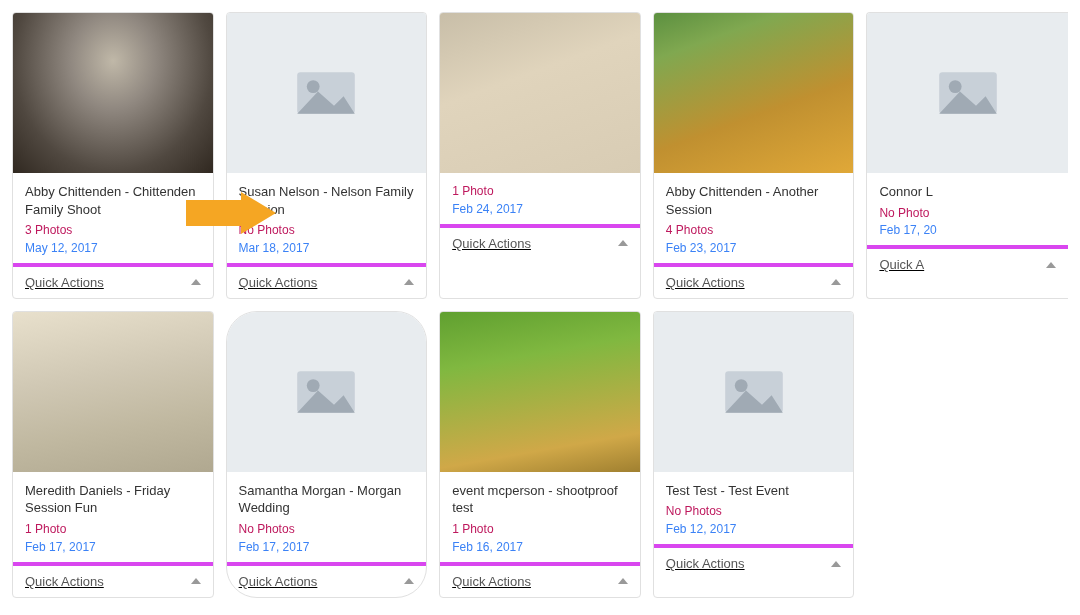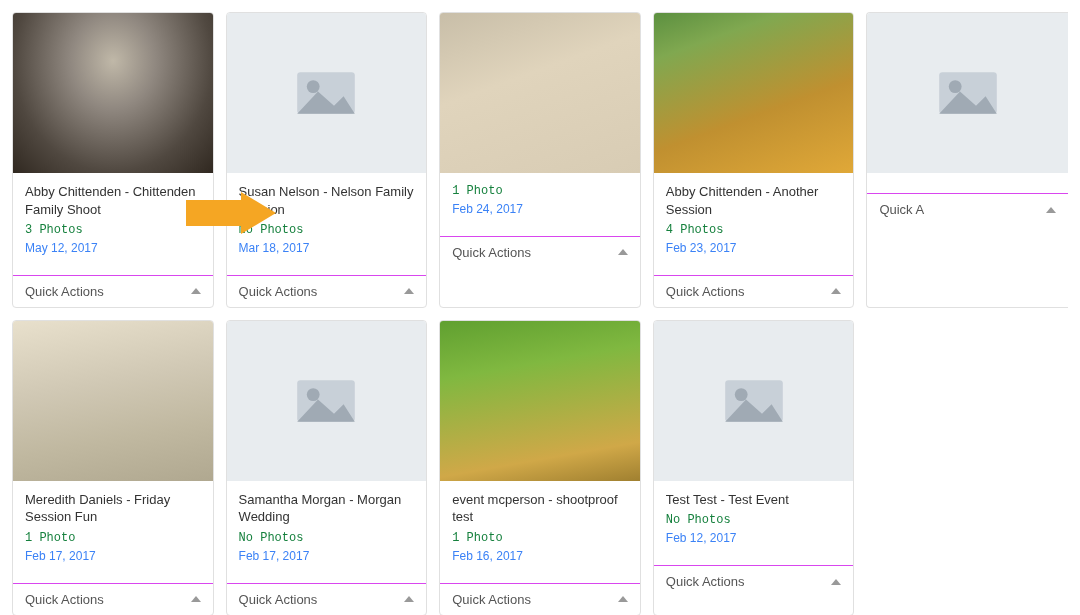--- a/index.html
+++ b/index.html
@@ -39,37 +39,37 @@
     }
     .card-title {
       font-size: 13px;
       font-weight: 500;
       color: #333;
       line-height: 1.35;
       margin-bottom: 4px;
     }
     .card-meta {
       font-size: 12px;
-      color: #15803d;
+      color: #be185d;
       line-height: 1.4;
-      font-family: Liberation Mono, monospace;
     }
     .card-date {
       font-size: 12px;
       color: #3b82f6;
       margin-top: 2px;
     }
     .quick-actions {
       display: flex;
       align-items: center;
       justify-content: space-between;
       padding: 8px 12px;
-      margin-top: 20px;
-      border-top: 1px solid #d946ef;
+      margin-top: 8px;
+      border-top: 4px solid #d946ef;
       cursor: pointer;
+      text-decoration: underline;
     }
     .quick-actions-label {
       font-size: 13px;
       color: #555;
     }
     .chevron-up {
       width: 0;
       height: 0;
       border-left: 5px solid transparent;
       border-right: 5px solid transparent;
@@ -163,38 +163,43 @@
     </div>
   </div>
       <div class="card" style="overflow: hidden; border-right: none; border-radius: 4px 0px 0px 4px;">
     <div class="card-image-placeholder">
       <svg class="placeholder-icon" viewBox="0 0 80 60" xmlns="http://www.w3.org/2000/svg">
         <rect x="4" y="4" width="72" height="52" rx="4" ry="4" fill="#c8d0d8" stroke="none"></rect>
         <circle cx="24" cy="22" r="8" fill="#a0aab4"></circle>
         <polygon points="4,56 30,28 50,46 62,34 76,56" fill="#a0aab4"></polygon>
       </svg>
     </div>
+    <div class="card-body">
+      <div class="card-title">Connor L</div>
+      <div class="card-meta">No Photo</div>
+      <div class="card-date">Feb 17, 20</div>
+    </div>
     <div class="quick-actions">
       <span class="quick-actions-label">Quick A</span>
       <div class="chevron-up"></div>
     </div>
   </div>
       <div class="card" style="overflow: hidden;">
     <div class="row2-card1-img"></div>
     <div class="card-body">
       <div class="card-title">Meredith Daniels - Friday Session Fun</div>
       <div class="card-meta">1 Photo</div>
       <div class="card-date">Feb 17, 2017</div>
     </div>
     <div class="quick-actions">
       <span class="quick-actions-label">Quick Actions</span>
       <div class="chevron-up"></div>
     </div>
   </div>
-      <div class="card" style="overflow: hidden;">
+      <div class="card" style="overflow: hidden; border-radius: 31px;">
     <div class="card-image-placeholder">
       <svg class="placeholder-icon" viewBox="0 0 80 60" xmlns="http://www.w3.org/2000/svg">
         <rect x="4" y="4" width="72" height="52" rx="4" ry="4" fill="#c8d0d8" stroke="none"></rect>
         <circle cx="24" cy="22" r="8" fill="#a0aab4"></circle>
         <polygon points="4,56 30,28 50,46 62,34 76,56" fill="#a0aab4"></polygon>
       </svg>
     </div>
     <div class="card-body">
       <div class="card-title">Samantha Morgan - Morgan Wedding</div>
       <div class="card-meta">No Photos</div>

